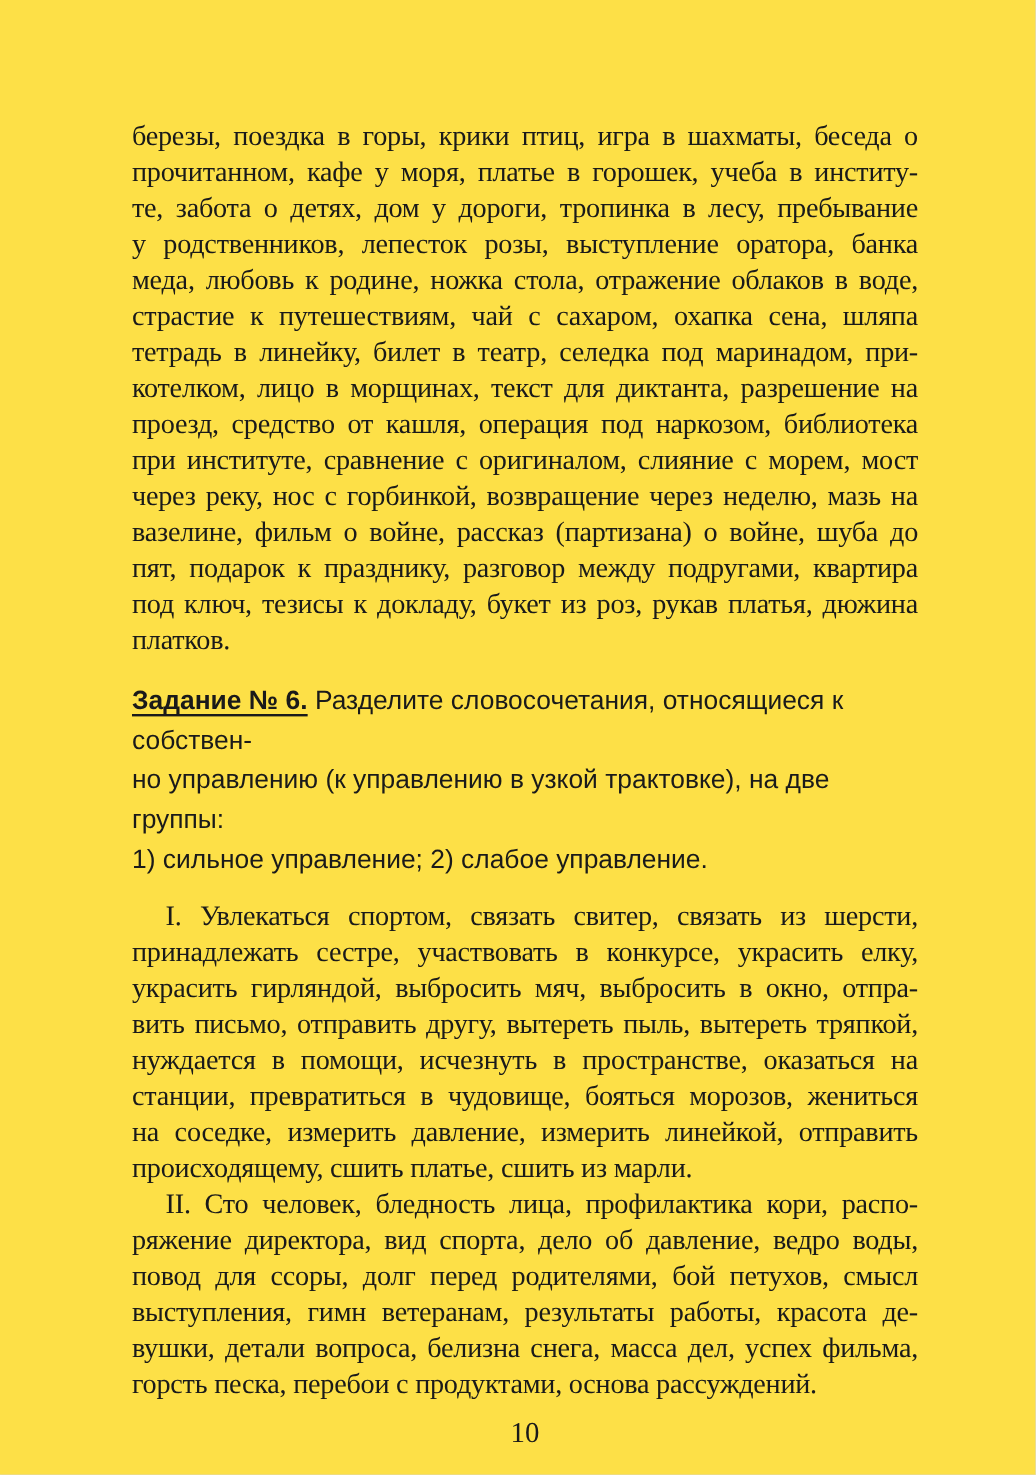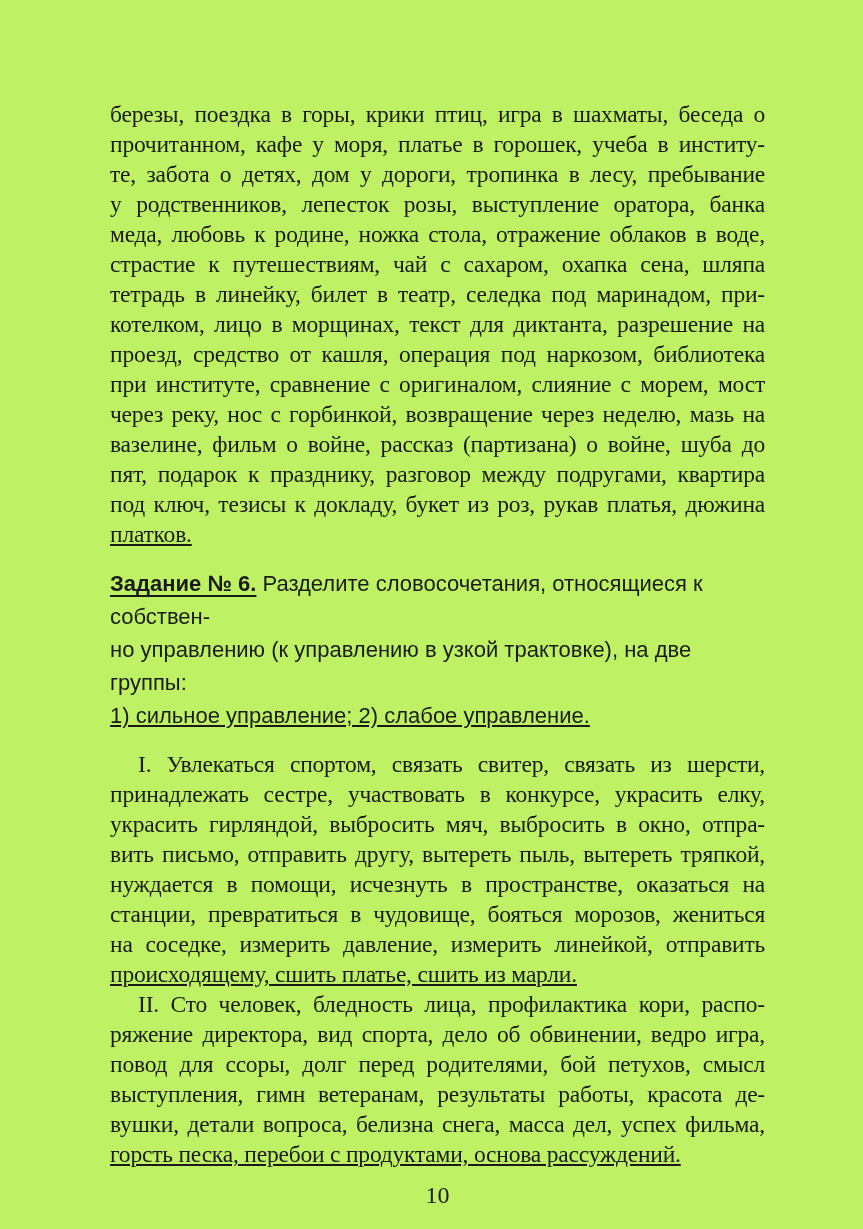--- a/index.html
+++ b/index.html
@@ -1,39 +1,39 @@
 <!DOCTYPE html>
 <html><head>
 <meta charset="utf-8">
 <style>
   * { margin: 0; padding: 0; box-sizing: border-box; }
   html, body { background: #e8e8e8; }
   .book-page {
     position: relative;
     width: 863px;
     height: 1229px;
-    background: #bef264;
+    background: #fde047;
     margin: 0 auto;
     overflow: hidden;
     box-shadow: 0 0 2px rgba(0,0,0,0.15);
   }
   .content {
     padding: 99px 98px 0 110px; 
     color: #1a1a1a;
   }
   
   .serif-para .line {
     font-family: "Liberation Serif", "DejaVu Serif", serif;
     font-size: 23.5px;
     line-height: 30px;
     text-align: justify;
     text-align-last: justify;
     letter-spacing: -0.2px;
   }
-  .line.line-last { text-align-last: left; text-decoration: underline; }
+  .line.line-last { text-align-last: left; }
   .line.line-indent { text-indent: 28px; }
   
   .task-para {
     margin-top: 18px;
     font-family: "Liberation Sans", "DejaVu Sans", sans-serif;
     font-size: 22px;
     line-height: 33px;
   }
   .task-para .line {
     font-family: "Liberation Sans", "DejaVu Sans", sans-serif;
@@ -96,21 +96,21 @@
         <div class="line">украсить гирляндой, выбросить мяч, выбросить в окно, отпра-</div>
         <div class="line">вить письмо, отправить другу, вытереть пыль, вытереть тряпкой,</div>
         <div class="line">нуждается в помощи, исчезнуть в пространстве, оказаться на</div>
         <div class="line">станции, превратиться в чудовище, бояться морозов, жениться</div>
         <div class="line">на соседке, измерить давление, измерить линейкой, отправить</div>
         <div class="line line-last">происходящему, сшить платье, сшить из марли.</div>
       </div>
 
     <div class="serif-para group-two">
         <div class="line line-indent">II. Сто человек, бледность лица, профилактика кори, распо-</div>
-        <div class="line">ряжение директора, вид спорта, дело об обвинении, ведро игра,</div>
+        <div class="line">ряжение директора, вид спорта, дело об давление, ведро воды,</div>
         <div class="line">повод для ссоры, долг перед родителями, бой петухов, смысл</div>
         <div class="line">выступления, гимн ветеранам, результаты работы, красота де-</div>
         <div class="line">вушки, детали вопроса, белизна снега, масса дел, успех фильма,</div>
         <div class="line line-last">горсть песка, перебои с продуктами, основа рассуждений.</div>
       </div>
 
     <div class="page-footer">10</div>
 
   </div>
 </div>

